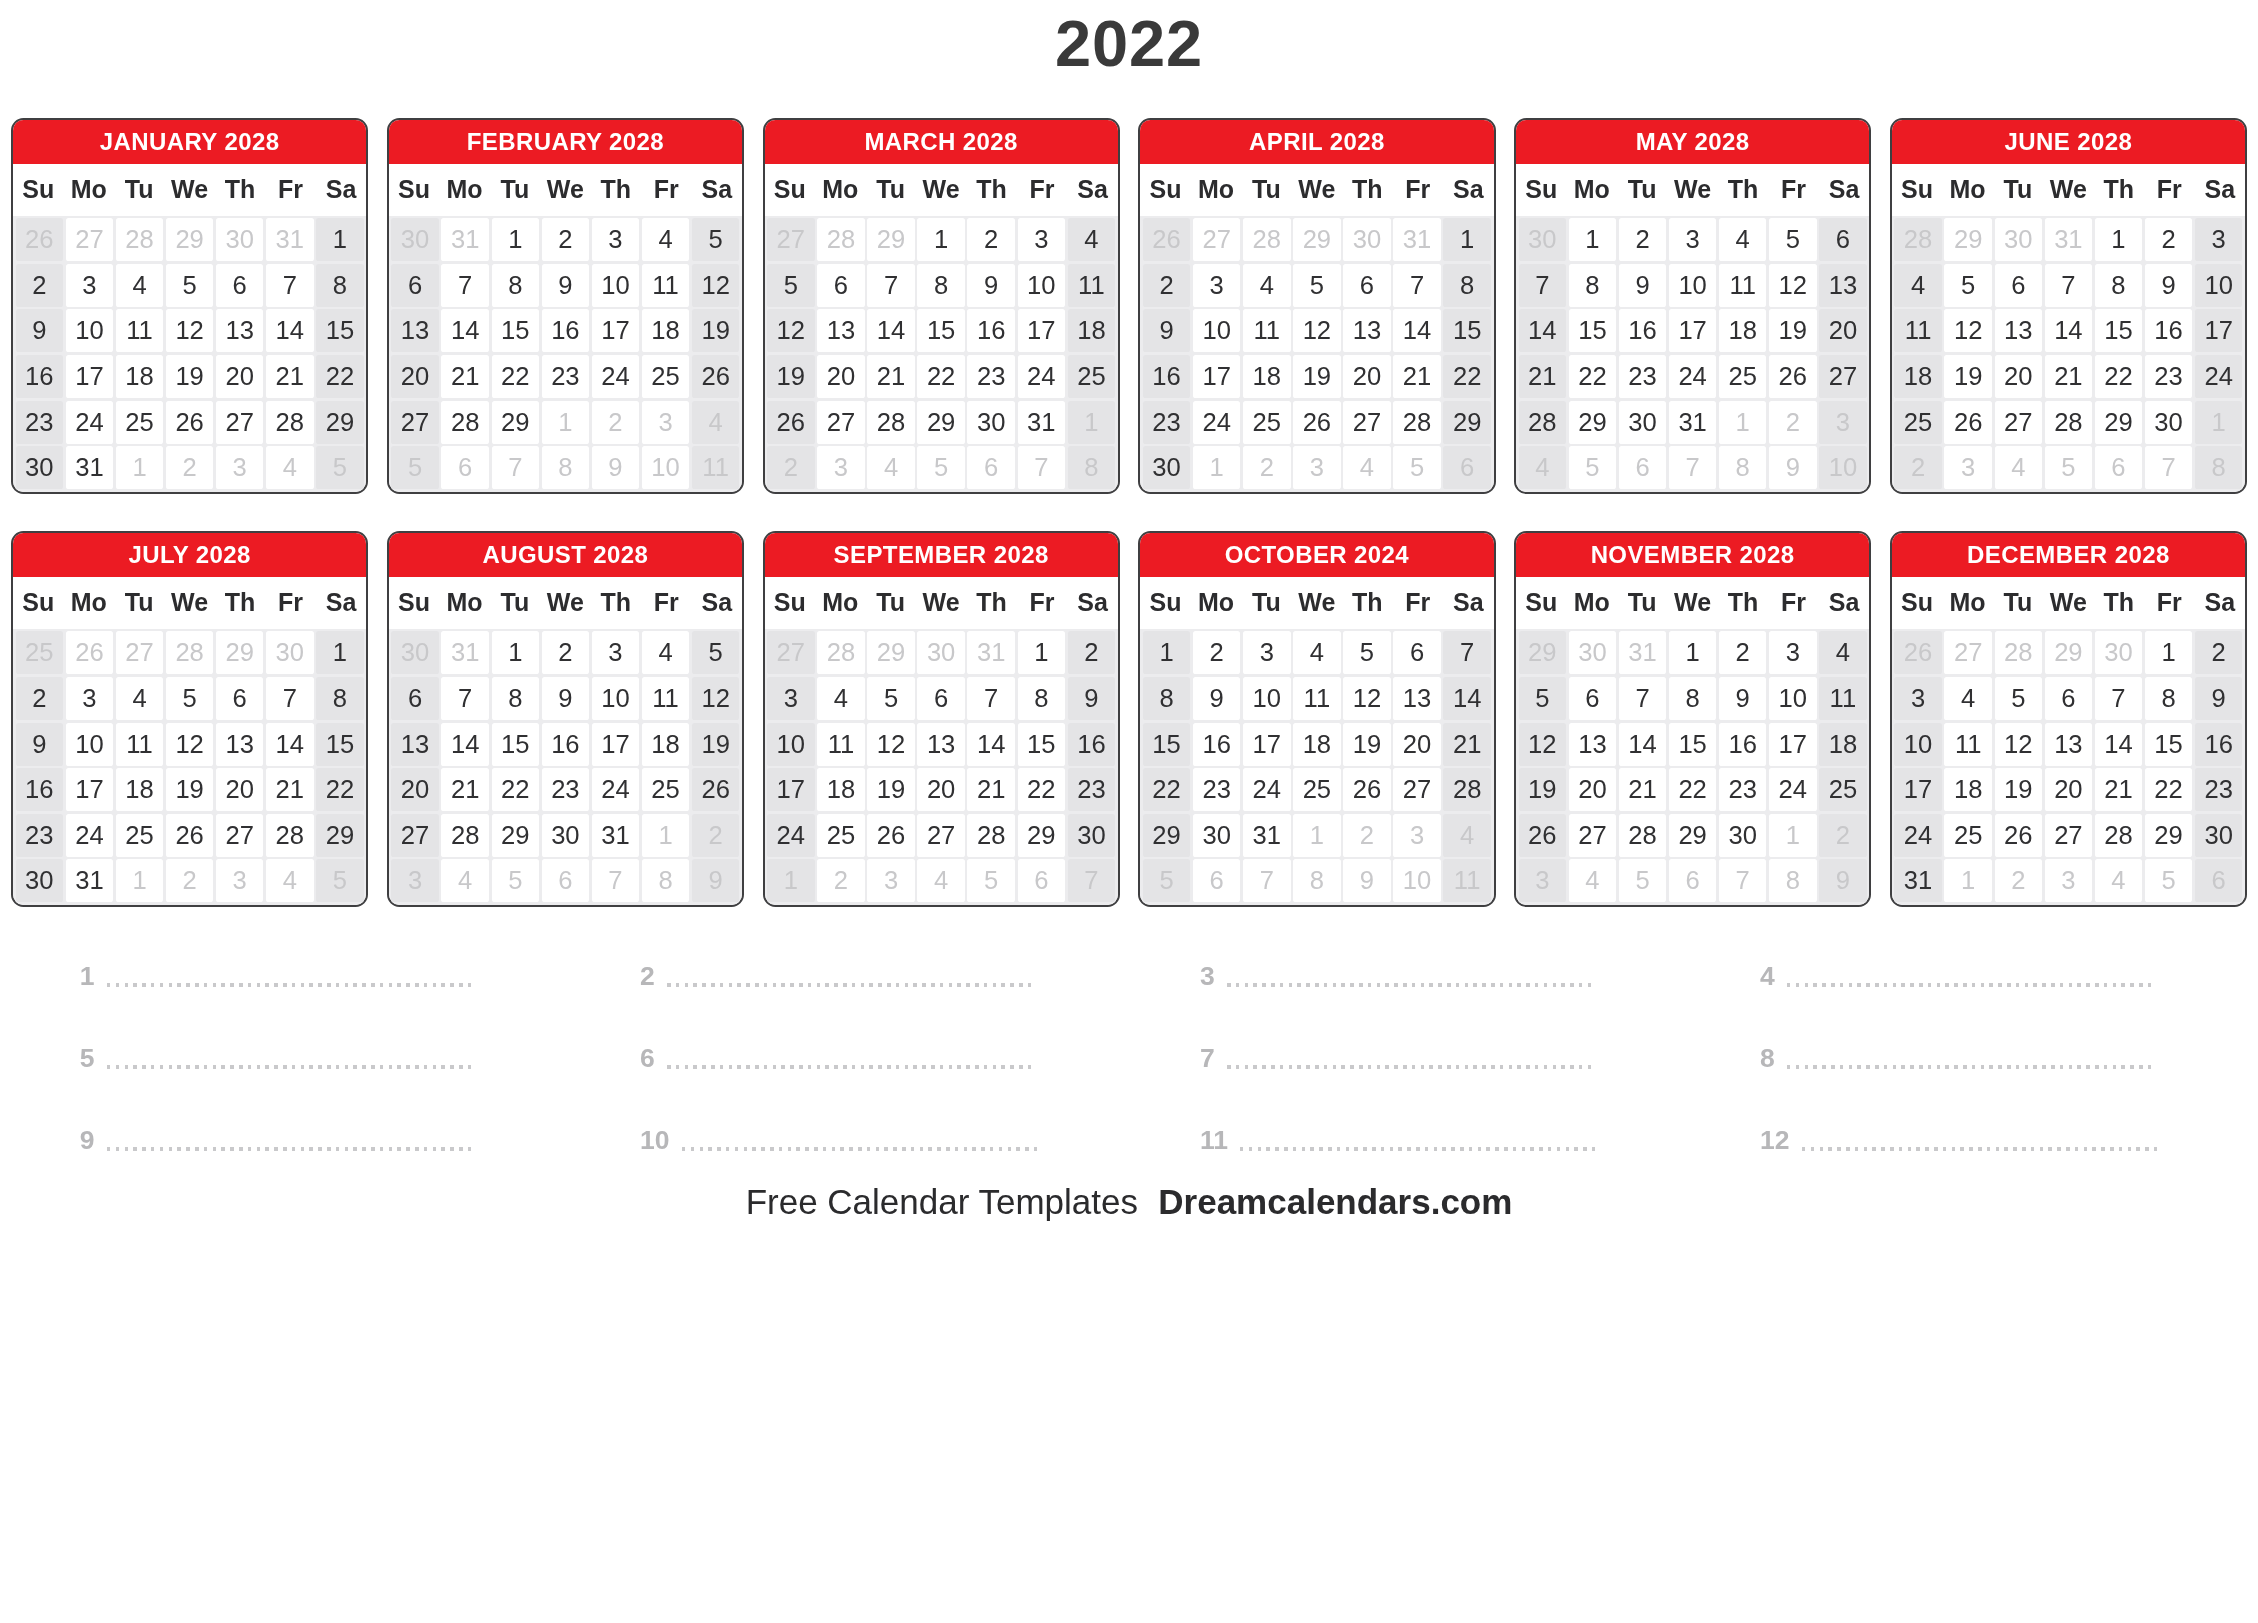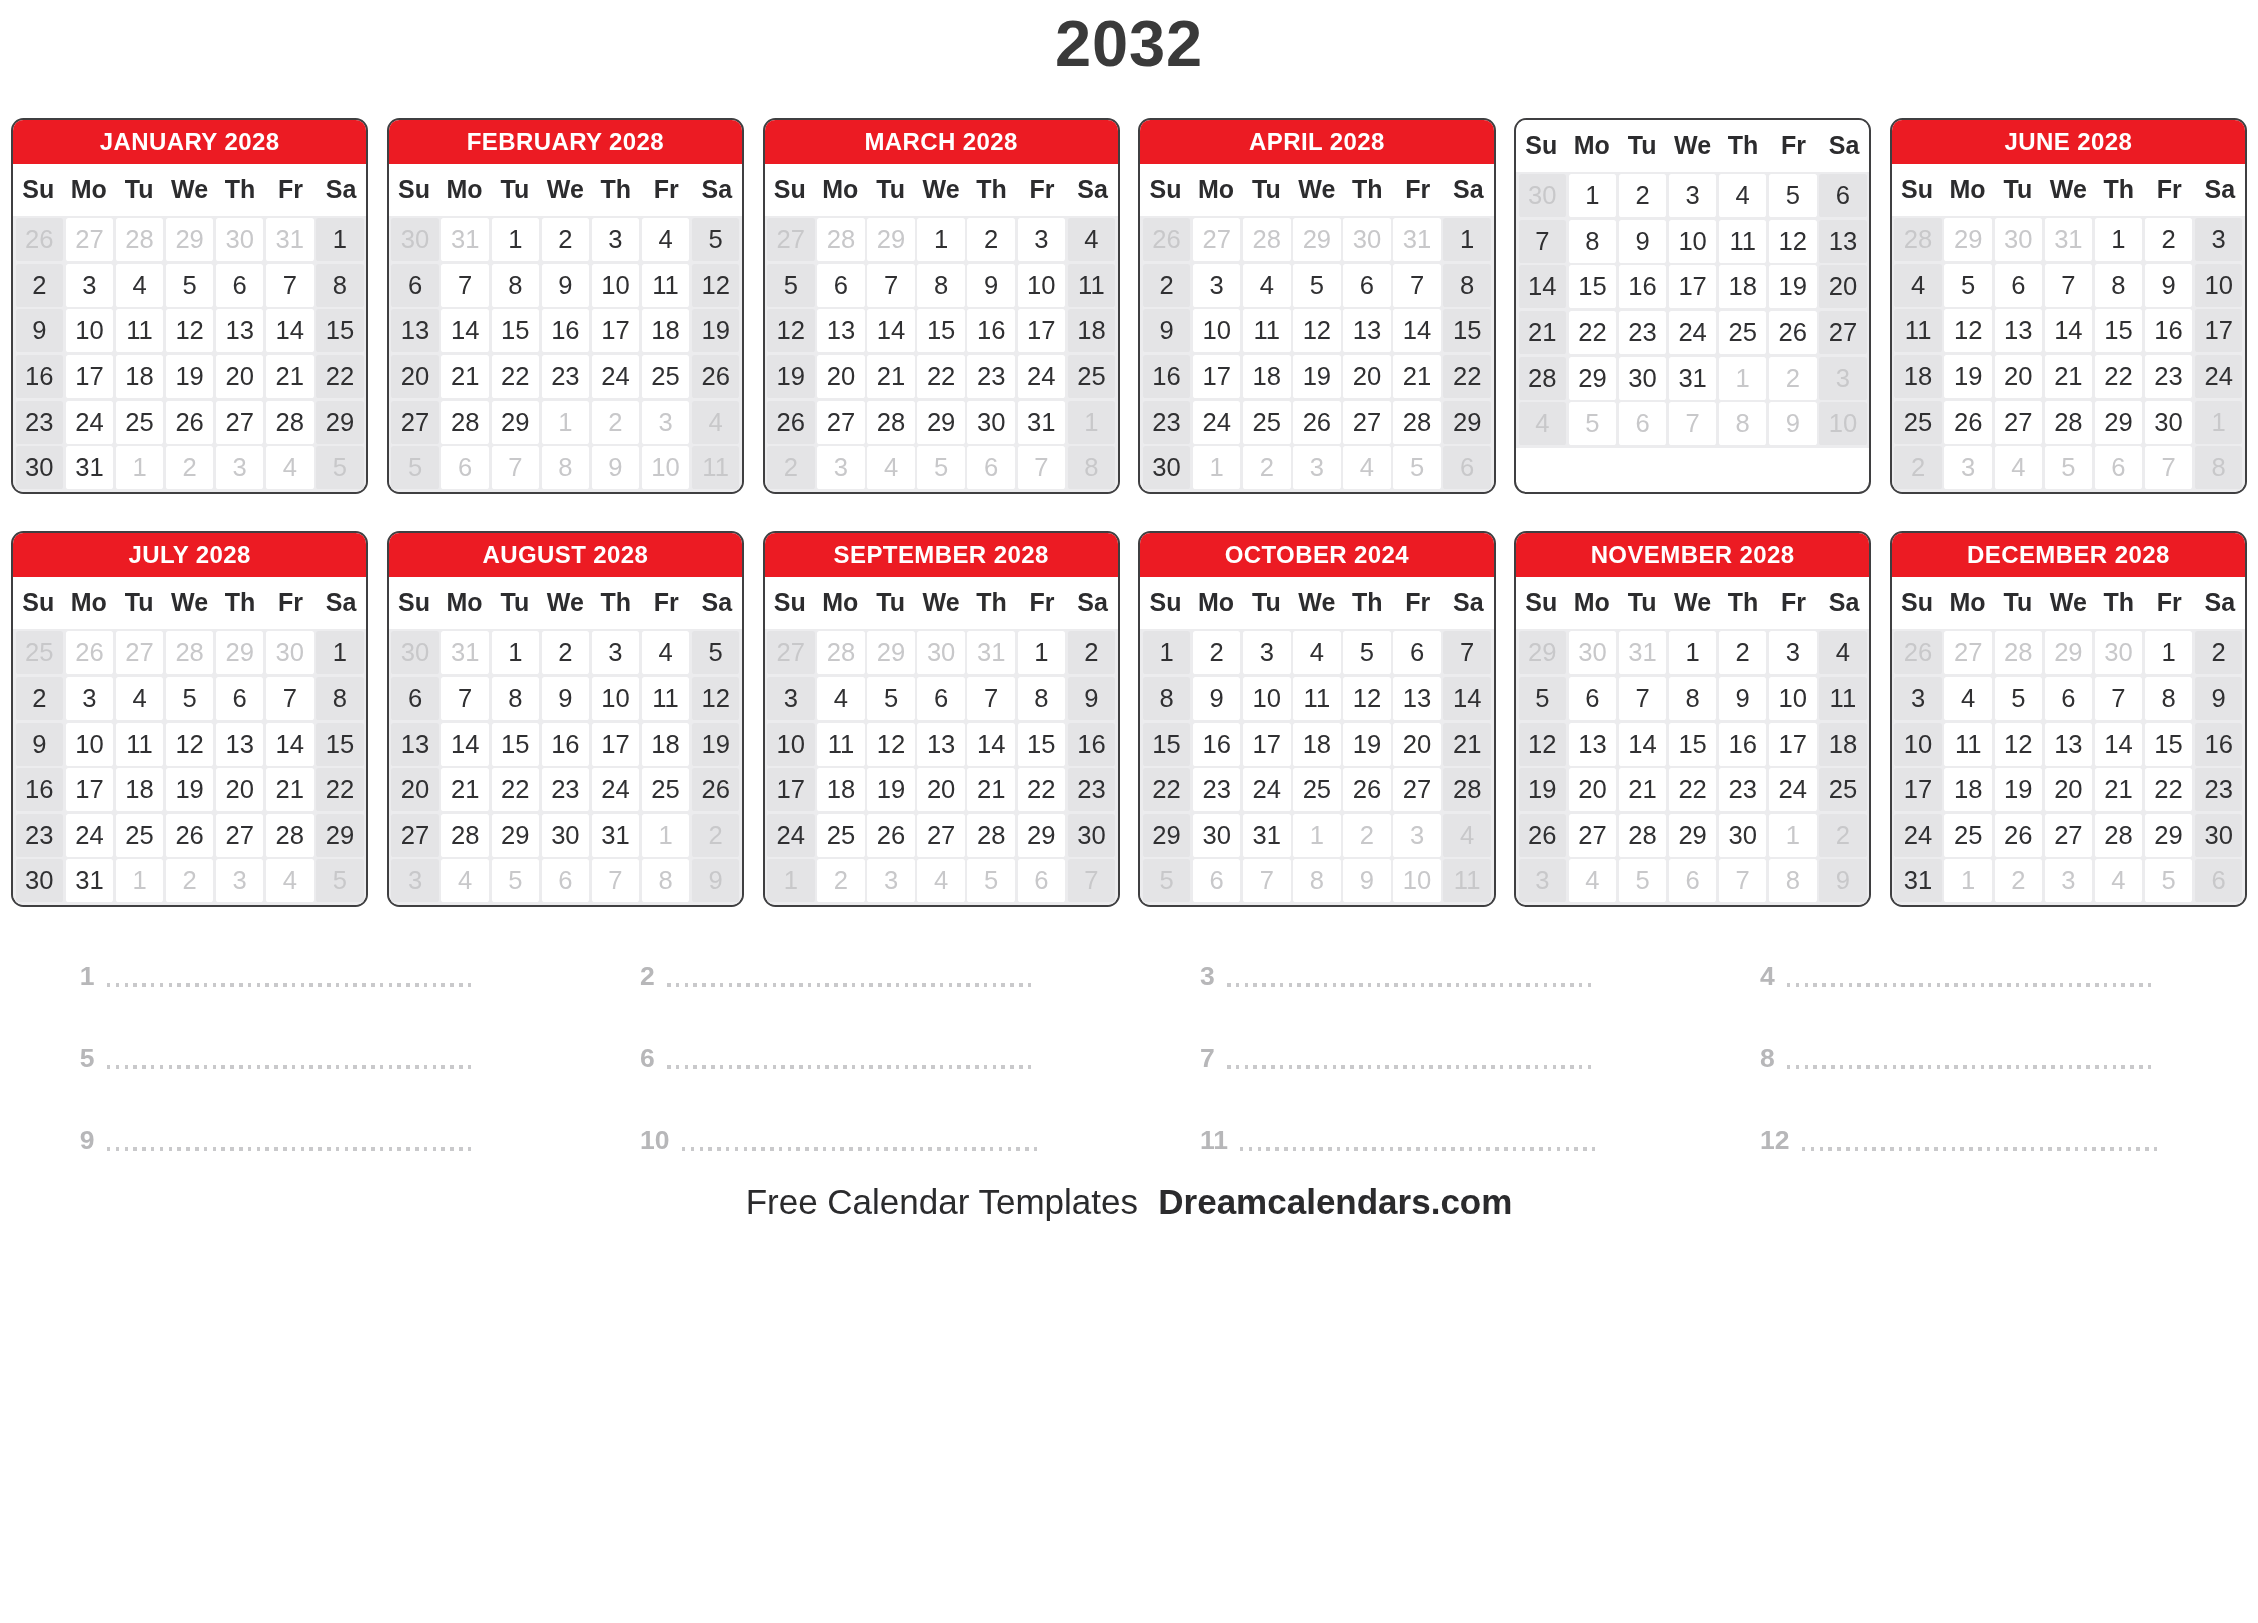--- a/index.html
+++ b/index.html
@@ -77,21 +77,21 @@
   .footer{
     margin-top:28px;text-align:center;font-size:35px;color:var(--footer-text);
   }
   .footer .regular{font-weight:400;margin-top:8px;}
   .footer .bold{font-weight:700;margin-left:10.6px;}
 </style>
 </head>
 <body>
 
 <div class="page">
-  <h1 class="page-title">2032</h1>
+  <h1 class="page-title">2022</h1>
 
   <div class="months" id="months">
       <div class="month-card">
         <div class="month-header">JANUARY 2028</div>
         <div class="weekdays">
           <div class="weekday">Su</div>
           <div class="weekday">Mo</div>
           <div class="weekday">Tu</div>
           <div class="weekday">We</div>
           <div class="weekday">Th</div>
@@ -305,20 +305,21 @@
           <div class="day weekend">30</div>
           <div class="day muted">1</div>
           <div class="day muted">2</div>
           <div class="day muted">3</div>
           <div class="day muted">4</div>
           <div class="day muted">5</div>
           <div class="day weekend muted">6</div>
         </div>
       </div>
       <div class="month-card">
+        <div class="month-header">MAY 2028</div>
         <div class="weekdays">
           <div class="weekday">Su</div>
           <div class="weekday">Mo</div>
           <div class="weekday">Tu</div>
           <div class="weekday">We</div>
           <div class="weekday">Th</div>
           <div class="weekday">Fr</div>
           <div class="weekday">Sa</div>
         </div>
         <div class="days">

